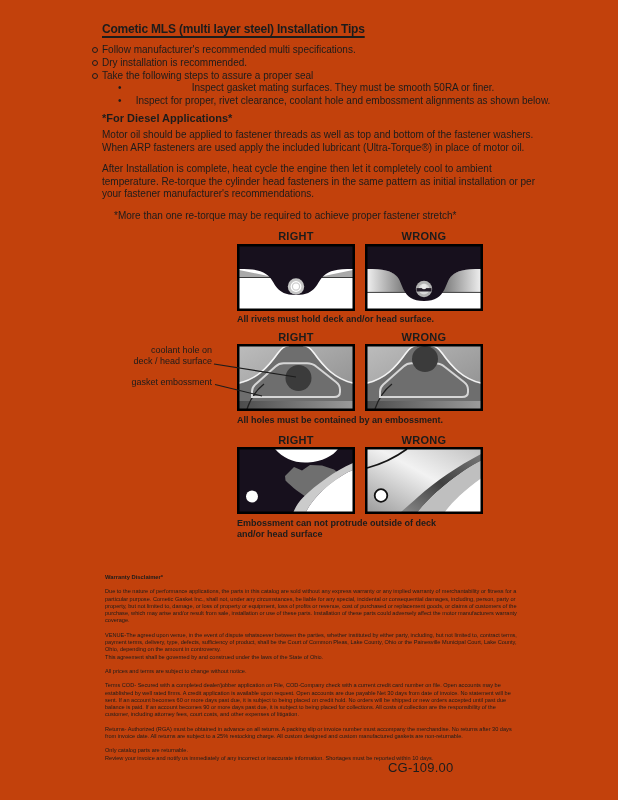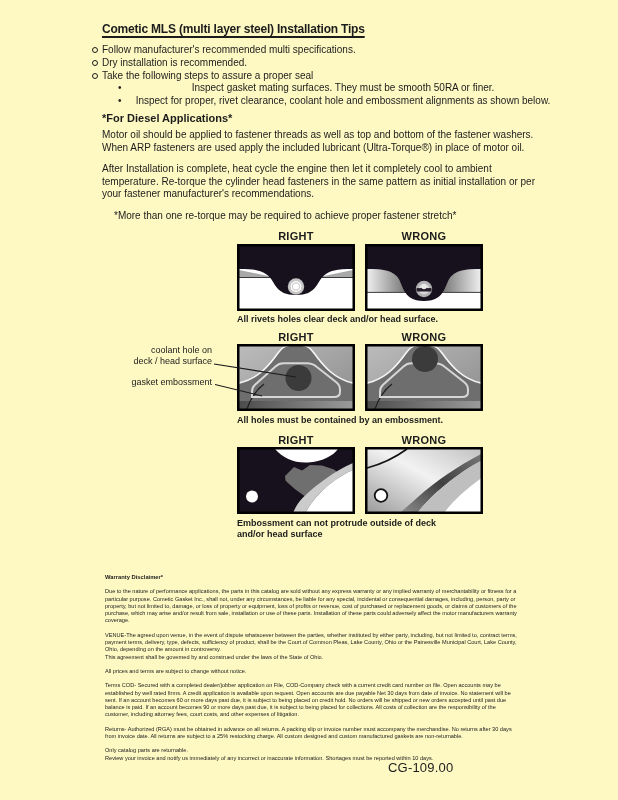--- a/index.html
+++ b/index.html
@@ -1,18 +1,18 @@
 <!DOCTYPE html>
 <html><head>
 <meta charset="utf-8">
 <style>
   html,body { margin:0; padding:0; background:#e8e8e8; }
   .page {
     position:relative; width:618px; height:800px; margin:0 auto;
-    background:#fef9c3; overflow:hidden;
+    background:#c2410c; overflow:hidden;
     font-family:"Liberation Sans", sans-serif; color:#1c1c1c;
     -webkit-font-smoothing:antialiased;
   }
   
   #intro { position:absolute; left:91px; top:22px; width:470px; }
   .title {
     margin:0 0 7px 11px; font-size:12px; font-weight:bold; letter-spacing:-0.2px;
     text-decoration:underline; text-underline-offset:3px; text-decoration-thickness:1.5px;
   }
   ul.main-bullets { list-style:none; margin:0; padding:0; font-size:10px; line-height:13px; }
@@ -103,21 +103,21 @@
         <path d="M116,25 C99,25 93,26.5 86,32 C81,36 78,42 75,48 L116,48 Z" fill="url(#w1r)"></path>
         <line x1="2" y1="48.4" x2="116" y2="48.4" stroke="#3a3a3a" stroke-width="1"></line>
         <path d="M2,2 H116 V25 C99,25 93,26.5 86.5,32 C79.5,38 82,57 59,57 C36,57 38.5,38 31.5,32 C25,26.5 19,25 2,25 Z" fill="#17101d"></path>
         <circle cx="59" cy="45" r="8.2" fill="#b2b2b2"></circle>
         <circle cx="59" cy="45" r="5.4" fill="#d9d9d9"></circle>
         <path d="M51.5,45.8 H66.5" stroke="#241d29" stroke-width="3.4"></path>
         <circle cx="59" cy="42.6" r="2.6" fill="#e9e9e9"></circle>
         <rect x="1.25" y="1.25" width="115.5" height="64.5" fill="none" stroke="#000000" stroke-width="2.5"></rect>
       </svg>
     </div>
-    <div class="caption" style="left:237px; top:86px;">All rivets holes clear deck and/or head surface.</div>
+    <div class="caption" style="left:237px; top:86px;">All rivets must hold deck and/or head surface.</div>
 
     <div class="dlabel" style="left:237px; top:103px;">RIGHT</div>
     <div class="dlabel" style="left:365px; top:103px;">WRONG</div>
 
     <div class="side-label" style="top:117px;">coolant hole on
 deck / head surface</div>
     <div class="side-label" style="top:149px;">gasket embossment</div>
 
     <div class="panel" style="left:237px; top:116px;">
       <svg width="118" height="67" viewBox="0 0 118 67">

